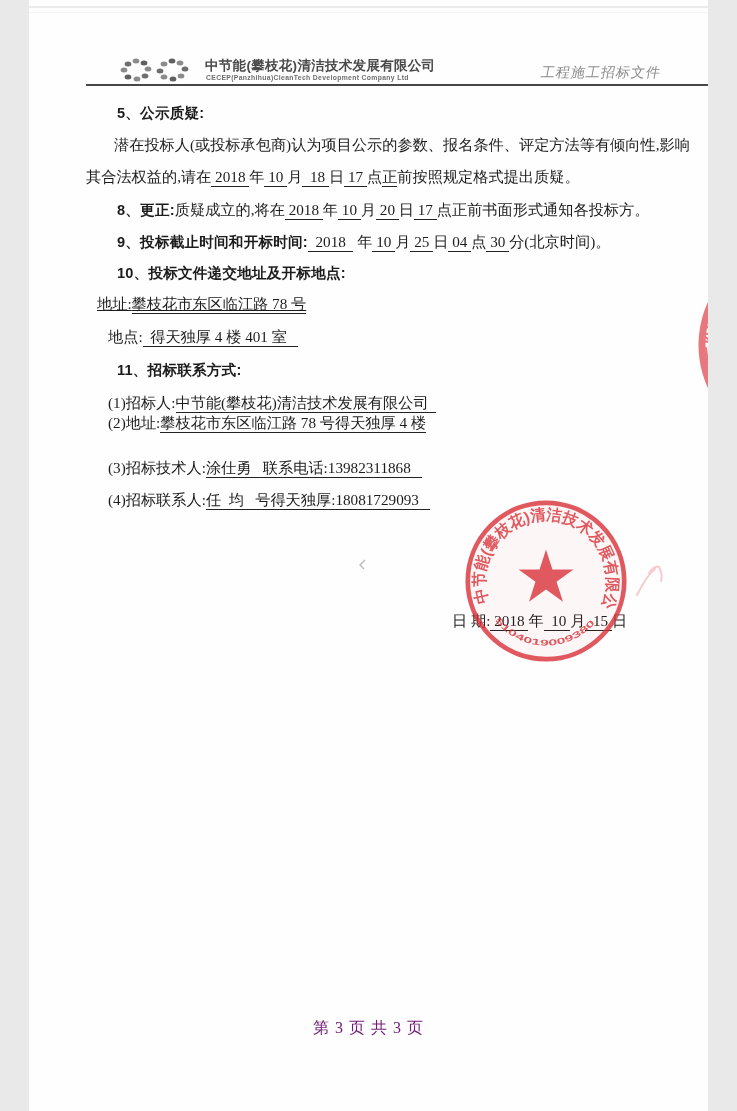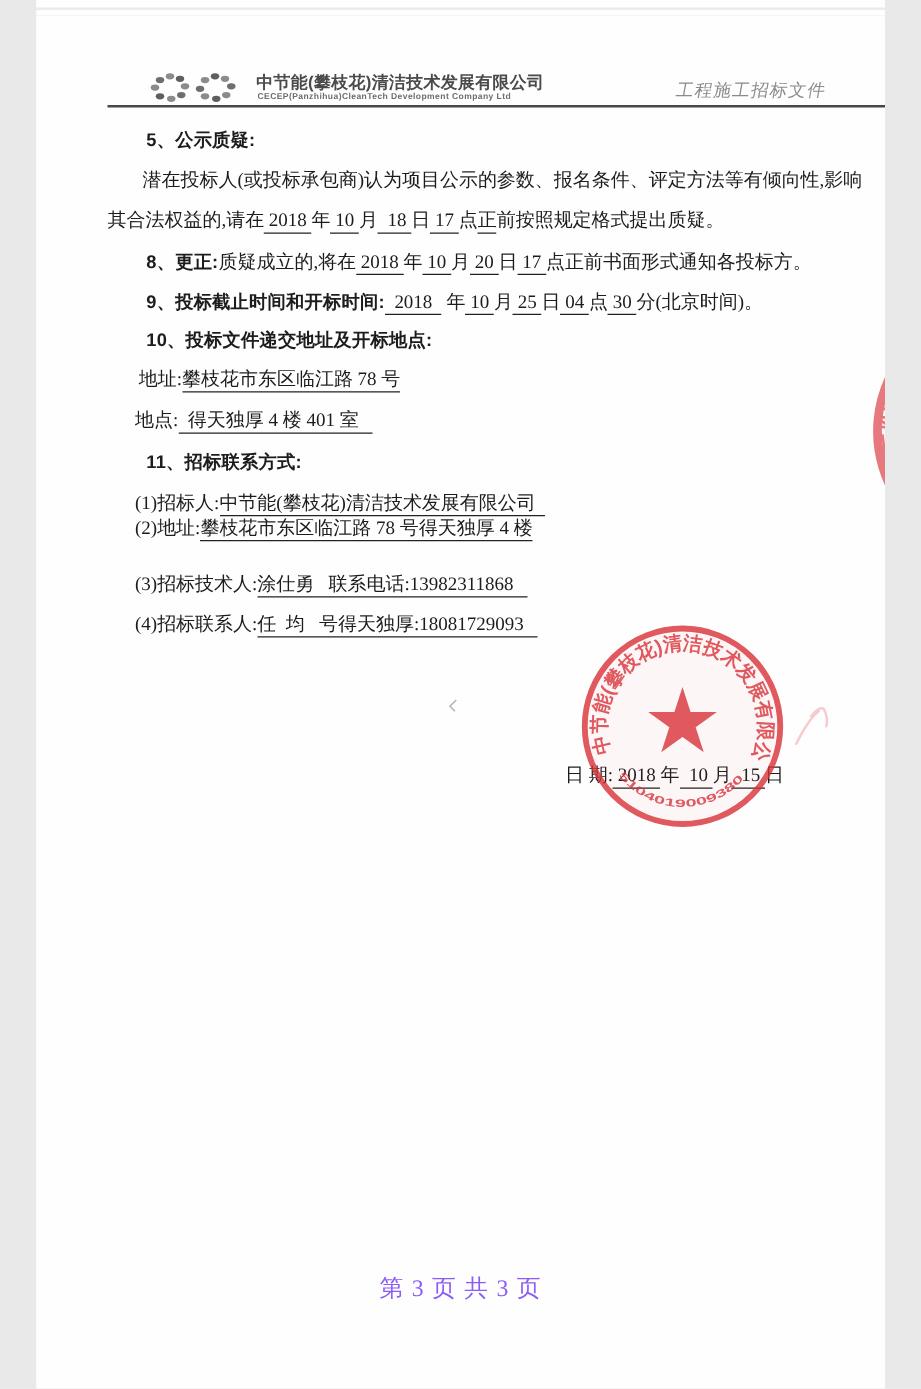--- a/index.html
+++ b/index.html
@@ -37,32 +37,32 @@
   .line span{white-space:pre;}
   .line .b{font-weight:bold;font-family:"Liberation Sans","DejaVu Sans",sans-serif;font-size:14.6px;letter-spacing:.2px;}
   .line .u{border-bottom:1.2px solid #222;padding-bottom:1px;}
 
   #line-item7   {top:104px;left:88px;}
   #line-para1a  {top:136px;left:85px;}
   #line-para1b  {top:168px;left:57px;text-align:center;}
   #line-item8   {top:201px;left:88px;}
   #line-item9   {top:233px;left:88px;}
   #line-item10  {top:264px;left:88px;}
-  #line-addr1   {top:295px;left:82px;}
+  #line-addr1   {top:295px;left:68px;text-decoration:underline;}
   #line-addr2   {top:328px;left:79px;}
   #line-item11  {top:361px;left:88px;}
   #line-contact1{top:394px;left:79px;}
   #line-contact2{top:414px;left:79px;}
   #line-contact3{top:459px;left:79px;}
   #line-contact4{top:491px;left:79px;}
   #line-dateline{top:612px;left:423px;}
 
   .footer{
     position:absolute;left:0;right:0;top:1018px;text-align:center;
-    font-size:19px;color:#8b5cf6;letter-spacing:1px;white-space:pre;
+    font-size:16px;color:#701a75;letter-spacing:1px;white-space:pre;
   }
 
   
   .stamp-main{position:absolute;left:432px;top:496px;width:170px;height:170px;opacity:.8;}
   .stamp-partial{position:absolute;left:663px;top:235px;width:220px;height:220px;opacity:.72;}
   .scribble-pink{position:absolute;left:600px;top:555px;width:50px;height:50px;opacity:.55;}
   .scribble-gray{position:absolute;left:327px;top:558px;width:14px;height:14px;opacity:.6;}
 </style>
 </head>
 <body>

